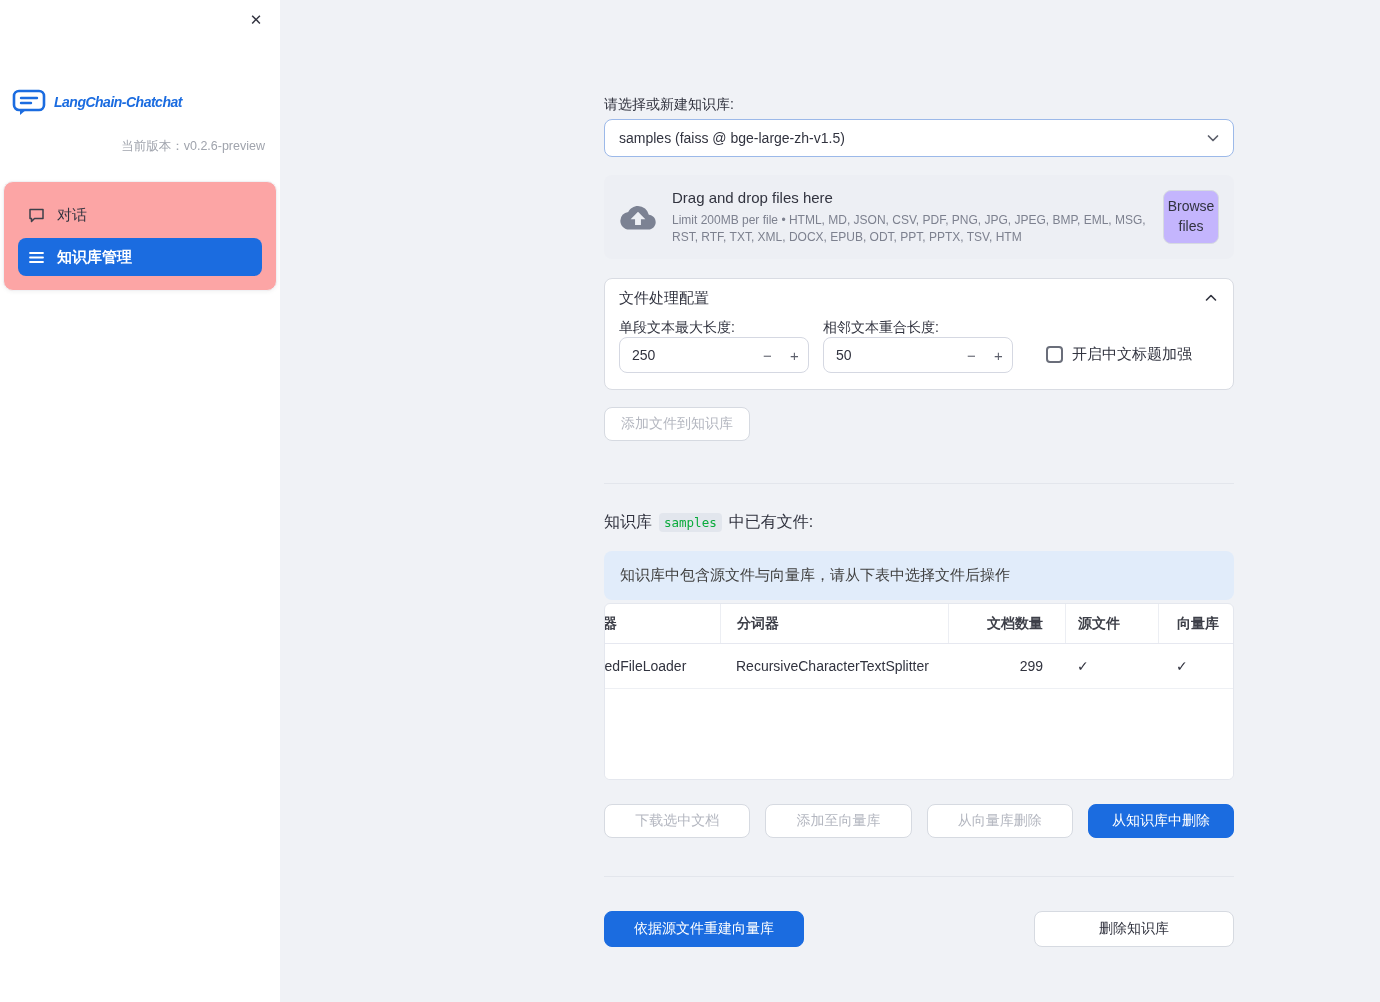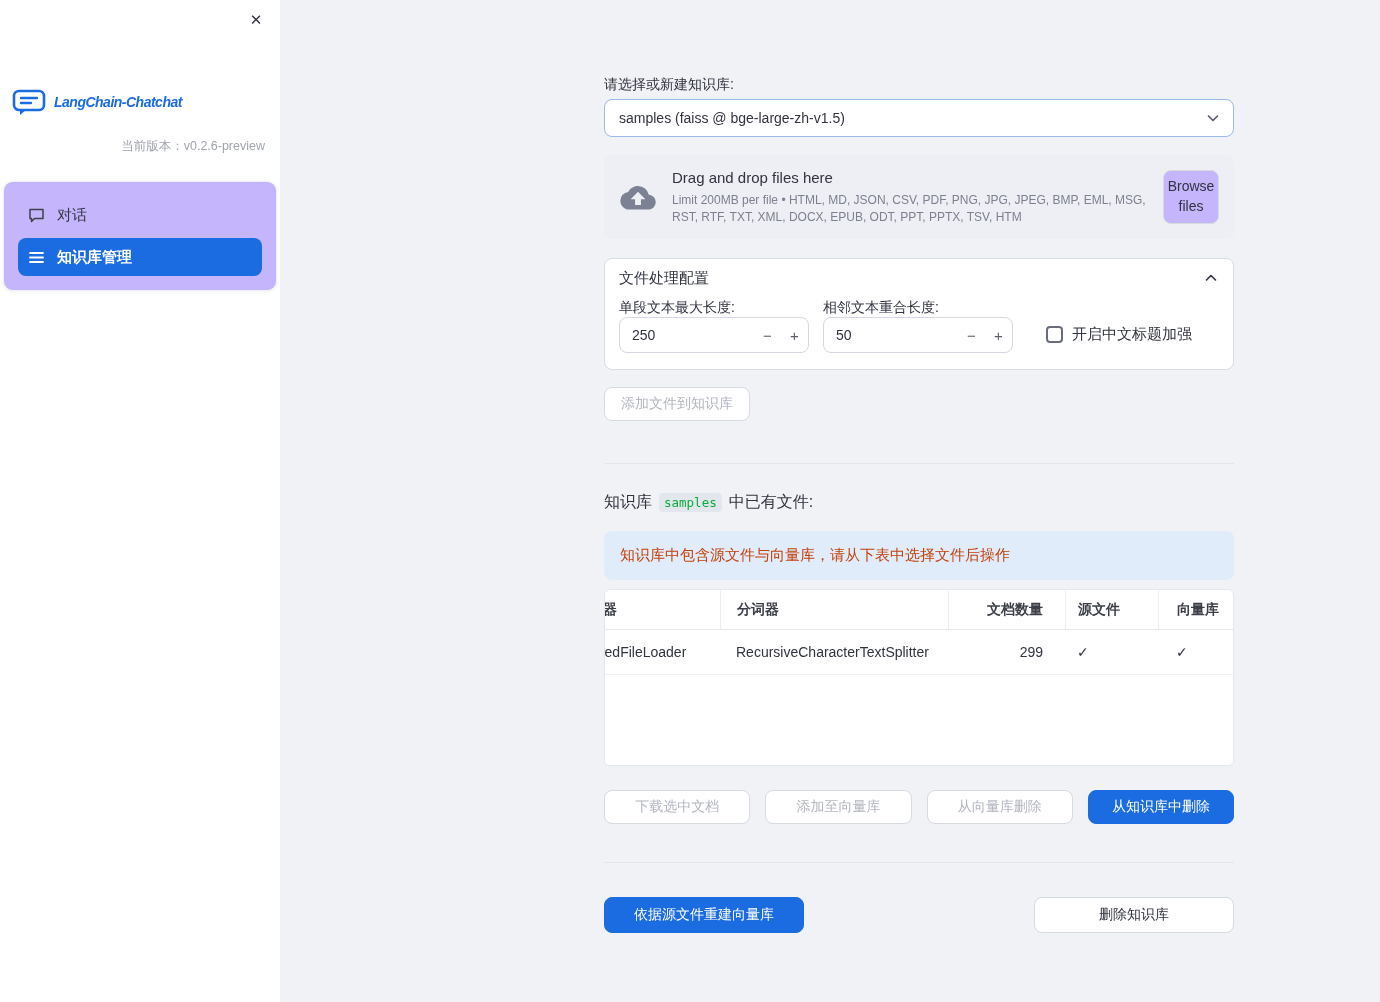--- a/index.html
+++ b/index.html
@@ -14,30 +14,30 @@
   body{font-family:"Liberation Sans","DejaVu Sans",sans-serif;color:var(--text);background:#fff;}
   .app{display:flex;width:1380px;height:1002px;}
 
   
   .sidebar{width:280px;height:100%;background:#ffffff;position:relative;flex:0 0 280px;}
   .sidebar-close{position:absolute;top:8px;right:12px;width:24px;height:24px;border:none;background:transparent;
     font-size:15px;color:#31333f;cursor:pointer;display:flex;align-items:center;justify-content:center;}
   .logo-row{display:flex;align-items:center;gap:8px;padding:88px 10px 0 12px;}
   .logo-text{color:#1b6ce0;font-size:14px;font-weight:bold;font-style:italic;letter-spacing:-0.5px;white-space:nowrap;}
   .version{margin:22px 15px 0 0;text-align:right;font-size:12.5px;color:#a0a4ad;}
-  .menu-card{margin:26px 3px 0 3px;background:#c4b5fd;border:1px solid #f0f1f4;border-radius:10px;
+  .menu-card{margin:26px 3px 0 3px;background:#fca5a5;border:1px solid #f0f1f4;border-radius:10px;
     box-shadow:0 1px 4px rgba(0,0,0,0.05);padding:10px 14px 14px 14px;}
   .menu-item{display:flex;align-items:center;gap:12px;height:38px;padding:0 10px;border-radius:8px;
     font-size:15px;color:#31333f;cursor:pointer;margin-top:4px;}
   .menu-item .mi-icon{display:flex;align-items:center;}
   .menu-item.selected{background:var(--primary);color:#fff;font-weight:bold;}
 
   
   .main{flex:1;background:var(--bg);height:100%;overflow:hidden;}
-  .content{width:630px;margin-left:324px;padding-top:76px;}
+  .content{width:630px;margin-left:324px;padding-top:96px;}
 
   .field-label{font-size:14px;color:var(--text);margin-bottom:5px;}
 
   .selectbox{height:38px;background:#fff;border:1px solid #9cb9e9;border-radius:8px;display:flex;
     align-items:center;padding:0 12px 0 14px;font-size:14px;cursor:pointer;margin-bottom:18px;}
   .selectbox .sb-value{flex:1;}
 
   .uploader{background:#edeff4;border-radius:8px;height:84px;display:flex;align-items:center;
     padding:0 15px 0 16px;gap:16px;margin-bottom:19px;}
   .uploader-texts{flex:1;}
@@ -66,21 +66,21 @@
   .btn.disabled{color:#b4b7c0;cursor:default;}
   .btn.primary{background:var(--primary);border-color:var(--primary);color:#fff;}
 
   hr.divider{border:none;border-top:1px solid #e3e6ec;margin:42px 0 28px 0;}
   hr.divider2{border:none;border-top:1px solid #e3e6ec;margin:38px 0 34px 0;}
 
   .kb-line{font-size:16px;margin-bottom:18px;display:flex;align-items:center;gap:7px;}
   .kb-line code{font-family:"DejaVu Sans Mono","Liberation Mono",monospace;font-size:12.5px;color:#09ab3b;
     background:rgba(164,176,200,0.18);padding:2px 5px;border-radius:4px;}
 
-  .info-box{background:#e1ecfa;border-radius:8px;padding:15px 16px;font-size:15px;color:#c2410c;margin-bottom:9px;}
+  .info-box{background:#e1ecfa;border-radius:8px;padding:15px 16px;font-size:15px;color:#404040;margin-bottom:3px;}
 
   .table{background:#fff;border:1px solid #e4e7ee;border-radius:6px;overflow:hidden;margin-bottom:24px;}
   .t-row{display:flex;}
   .t-head{border-bottom:1px solid #e6e8f0;}
   .t-cell{font-size:14px;display:flex;align-items:center;height:39px;padding:0 8px 0 16px;
     border-left:1px solid #eceef3;overflow:hidden;white-space:nowrap;}
   .t-cell:first-child{border-left:none;padding-left:0;}
   .t-head .t-cell{font-weight:600;color:#3d3f48;}
   .t-body .t-cell{height:44px;color:#31333f;border-left:none;}
   .t-body{border-bottom:1px solid #eef0f4;}

